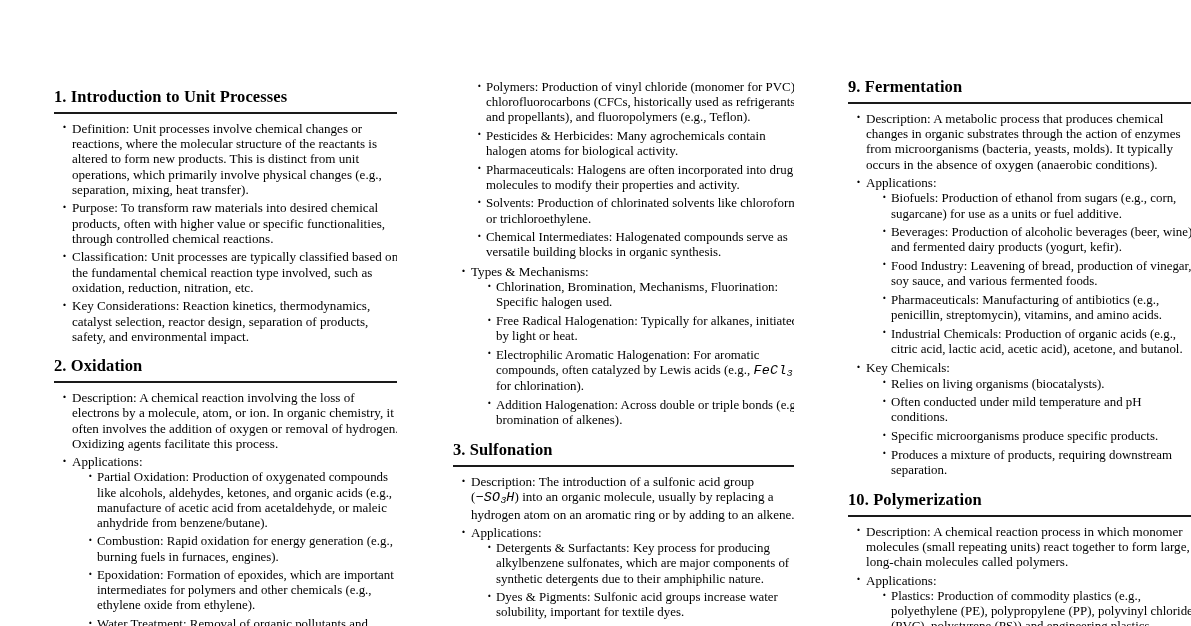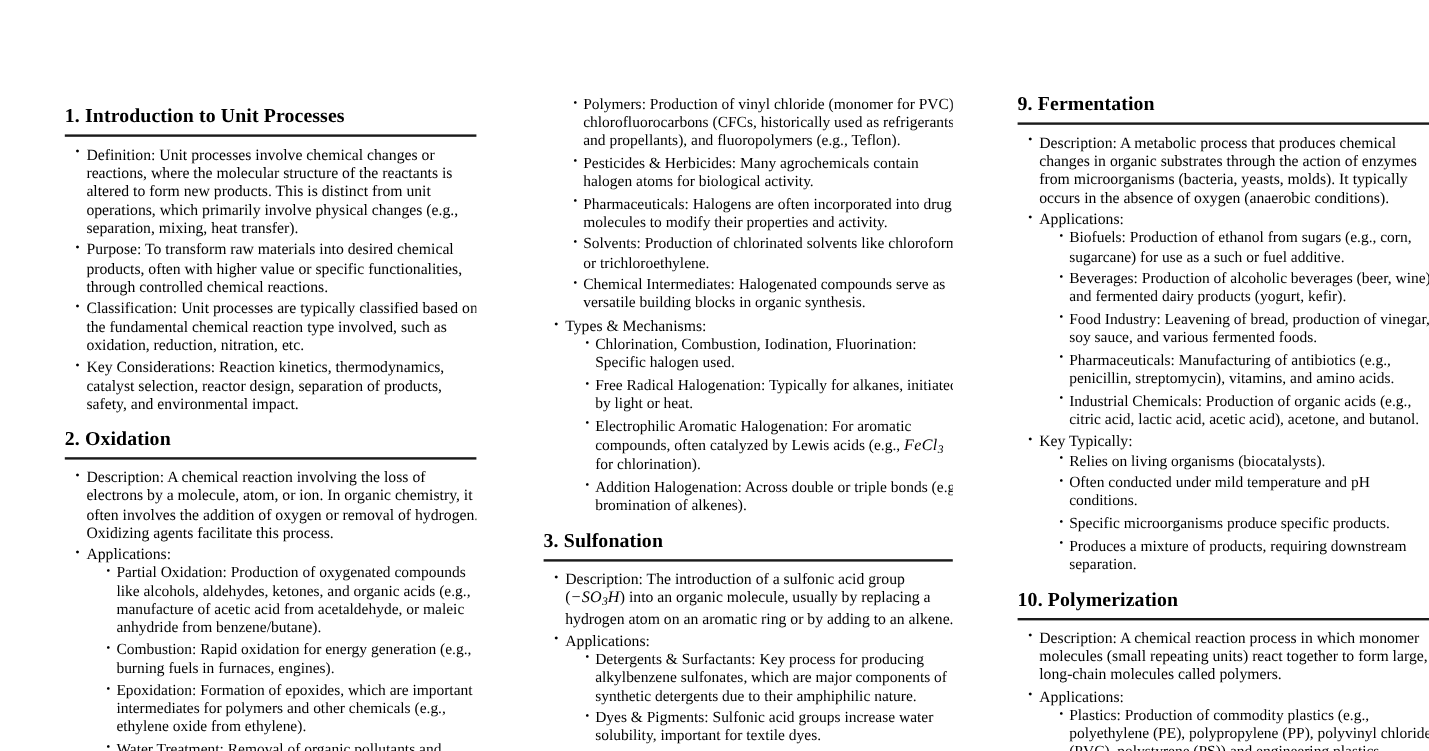--- a/index.html
+++ b/index.html
@@ -114,21 +114,21 @@
   }
   ul.lvl2 > li.item::before {
     font-size: 14px;
   }
 
   .lbl {
     font-weight: normal;
   }
 
   .mathi {
-    font-family: Liberation Serif, serif;
+    font-family: Liberation Mono, monospace;
     font-style: italic;
     font-size: 13.4px;
     letter-spacing: 0.3px;
   }
   .mathi sub {
     font-style: italic;
     font-size: 0.72em;
     vertical-align: -0.22em;
     letter-spacing: 0;
   }
@@ -228,21 +228,21 @@
               </li>
               <li class="item">
                 <span class="lbl">Chemical Intermediates:</span>
                 <span>Halogenated compounds serve as versatile building blocks in organic synthesis.</span>
               </li>
             </ul>
             <li class="item">
               <span class="lbl">Types &amp; Mechanisms:</span>
               <ul class="lvl2">
                 <li class="item">
-                  <span class="lbl">Chlorination, Combustion, Iodination, Fluorination:</span>
+                  <span class="lbl">Chlorination, Bromination, Mechanisms, Fluorination:</span>
                   <span>Specific halogen used.</span>
                 </li>
                 <li class="item">
                   <span class="lbl">Free Radical Halogenation:</span>
                   <span>Typically for alkanes, initiated by light or heat.</span>
                 </li>
                 <li class="item">
                   <span class="lbl">Electrophilic Aromatic Halogenation:</span>
                   <span>For aromatic compounds, often catalyzed by Lewis acids (e.g., </span><span class="mathi"><span>FeCl</span><sub>3</sub></span><span> for chlorination).</span>
                 </li>
@@ -296,42 +296,42 @@
           <ul class="lvl1">
             <li class="item">
               <span class="lbl">Description:</span>
               <span>A metabolic process that produces chemical changes in organic substrates through the action of enzymes from microorganisms (bacteria, yeasts, molds). It typically occurs in the absence of oxygen (anaerobic conditions).</span>
             </li>
             <li class="item">
               <span class="lbl">Applications:</span>
               <ul class="lvl2">
                 <li class="item">
                   <span class="lbl">Biofuels:</span>
-                  <span>Production of ethanol from sugars (e.g., corn, sugarcane) for use as a such or fuel additive.</span>
+                  <span>Production of ethanol from sugars (e.g., corn, sugarcane) for use as a units or fuel additive.</span>
                 </li>
                 <li class="item">
                   <span class="lbl">Beverages:</span>
                   <span>Production of alcoholic beverages (beer, wine) and fermented dairy products (yogurt, kefir).</span>
                 </li>
                 <li class="item">
                   <span class="lbl">Food Industry:</span>
                   <span>Leavening of bread, production of vinegar, soy sauce, and various fermented foods.</span>
                 </li>
                 <li class="item">
                   <span class="lbl">Pharmaceuticals:</span>
                   <span>Manufacturing of antibiotics (e.g., penicillin, streptomycin), vitamins, and amino acids.</span>
                 </li>
                 <li class="item">
                   <span class="lbl">Industrial Chemicals:</span>
                   <span>Production of organic acids (e.g., citric acid, lactic acid, acetic acid), acetone, and butanol.</span>
                 </li>
               </ul>
             </li>
             <li class="item">
-              <span class="lbl">Key Typically:</span>
+              <span class="lbl">Key Chemicals:</span>
               <ul class="lvl2">
                 <li class="item">
                   <span>Relies on living organisms (biocatalysts).</span>
                 </li>
                 <li class="item">
                   <span>Often conducted under mild temperature and pH conditions.</span>
                 </li>
                 <li class="item">
                   <span>Specific microorganisms produce specific products.</span>
                 </li>

